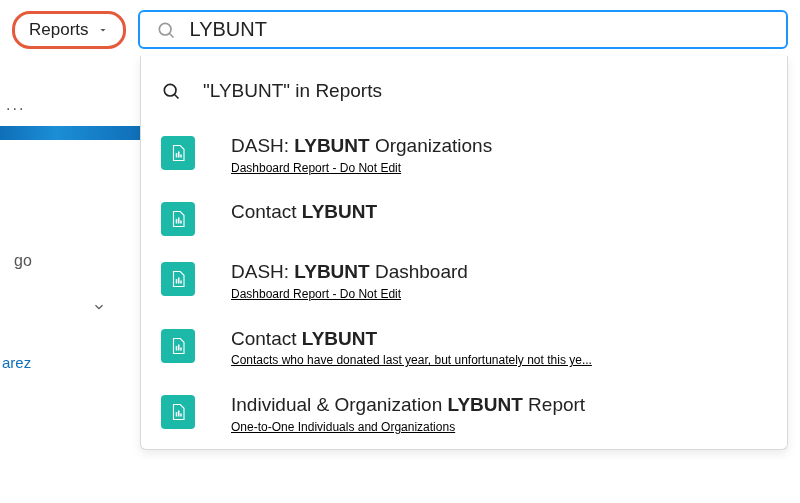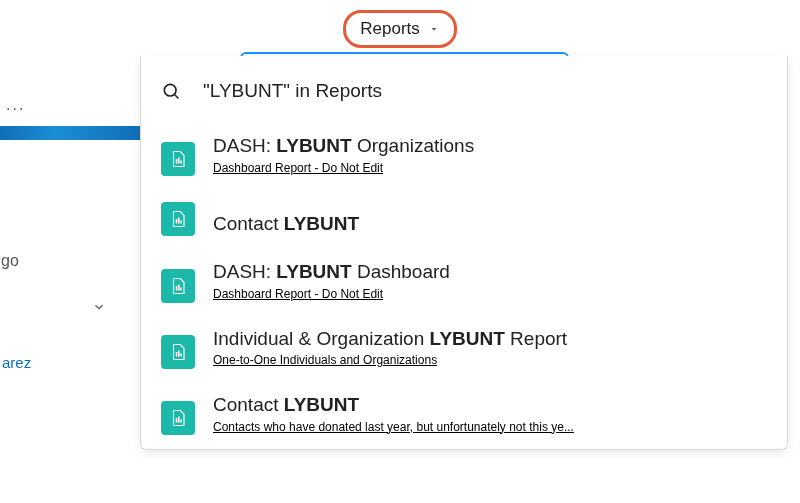--- a/index.html
+++ b/index.html
@@ -9,21 +9,20 @@
     width: 800px;
     height: 503px;
     overflow: hidden;
     position: relative;
   }
   .top-bar {
     display: flex;
     align-items: center;
     padding: 10px 12px 8px 12px;
     gap: 4px;
-    flex-direction: column;
   }
   .scope-selector {
     display: inline-flex;
     align-items: center;
     gap: 8px;
     padding: 6px 14px;
     border: 3px solid #e45a3a;
     border-radius: 18px;
     font-size: 17px;
     color: #222;
@@ -77,22 +76,22 @@
   }
   .search-in-row .mag {
     color: #333;
     margin-right: 22px;
   }
   .search-in-row .qprefix { }
   .search-in-row .qterm { font-weight: 400; }
   .search-in-row .qsuffix { }
   .result {
     display: flex;
-    align-items: flex-end;
-    gap: 18px;
+    align-items: flex-start;
+    gap: 36px;
     padding: 10px 20px 14px 20px;
     cursor: pointer;
   }
   .report-icon {
     width: 34px;
     height: 34px;
     background: #1cb8a8;
     border-radius: 4px;
     display: flex;
     align-items: center;
@@ -131,21 +130,21 @@
     color: #555;
     z-index: -1;
   }
   .bg-dots { top: 96px; left: 6px; letter-spacing: 2px; }
   .bg-band {
     position: absolute;
     top: 126px; left: 0; width: 140px; height: 14px;
     background: linear-gradient(90deg,#0f6fb8,#1b8ed6 40%,#0f6fb8);
     z-index: -1;
   }
-  .bg-go { top: 252px; left: 1px; }
+  .bg-go { top: 252px; left: 14px; }
   .bg-chev {
     position: absolute; top: 300px; left: 92px; color: #555;
   }
   .bg-link {
     position: absolute; top: 354px; left: 2px; color: #0f6fb8; font-size:15px;
   }
   svg { display: block; }
 </style>
 </head>
 <body>
@@ -248,36 +247,36 @@
     <span class="report-icon">
       <svg width="18" height="18" viewBox="0 0 24 24" fill="#fff">
             <path d="M6 2h9l5 5v15H6z" fill="none" stroke="#fff" stroke-width="1.5"></path>
             <rect x="9" y="12" width="2" height="6" fill="#fff"></rect>
             <rect x="12" y="10" width="2" height="8" fill="#fff"></rect>
             <rect x="15" y="14" width="2" height="4" fill="#fff"></rect>
           </svg>
     </span>
     <div class="result-text">
       <div class="result-title">
+        <span>Contact </span><b>LYBUNT</b><span></span>
+      </div>
+      <div class="result-sub">Contacts who have donated last year, but unfortunately not this ye...</div>
+    </div>
+  </div>
+
+  <div class="result">
+    <span class="report-icon">
+      <svg width="18" height="18" viewBox="0 0 24 24" fill="#fff">
+            <path d="M6 2h9l5 5v15H6z" fill="none" stroke="#fff" stroke-width="1.5"></path>
+            <rect x="9" y="12" width="2" height="6" fill="#fff"></rect>
+            <rect x="12" y="10" width="2" height="8" fill="#fff"></rect>
+            <rect x="15" y="14" width="2" height="4" fill="#fff"></rect>
+          </svg>
+    </span>
+    <div class="result-text">
+      <div class="result-title">
         <span>Individual &amp; Organization </span><b>LYBUNT</b><span> Report</span>
       </div>
       <div class="result-sub">One-to-One Individuals and Organizations</div>
-    </div>
-  </div>
-
-  <div class="result">
-    <span class="report-icon">
-      <svg width="18" height="18" viewBox="0 0 24 24" fill="#fff">
-            <path d="M6 2h9l5 5v15H6z" fill="none" stroke="#fff" stroke-width="1.5"></path>
-            <rect x="9" y="12" width="2" height="6" fill="#fff"></rect>
-            <rect x="12" y="10" width="2" height="8" fill="#fff"></rect>
-            <rect x="15" y="14" width="2" height="4" fill="#fff"></rect>
-          </svg>
-    </span>
-    <div class="result-text">
-      <div class="result-title">
-        <span>Contact </span><b>LYBUNT</b><span></span>
-      </div>
-      <div class="result-sub">Contacts who have donated last year, but unfortunately not this ye...</div>
     </div>
   </div>
 </div>
 </div>
 
 </body></html>

